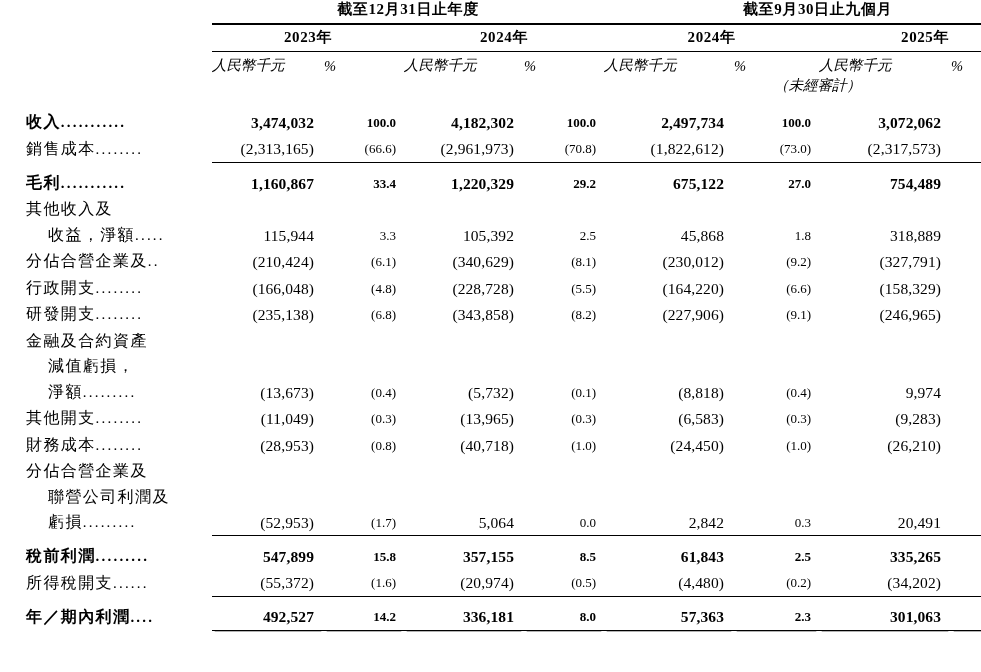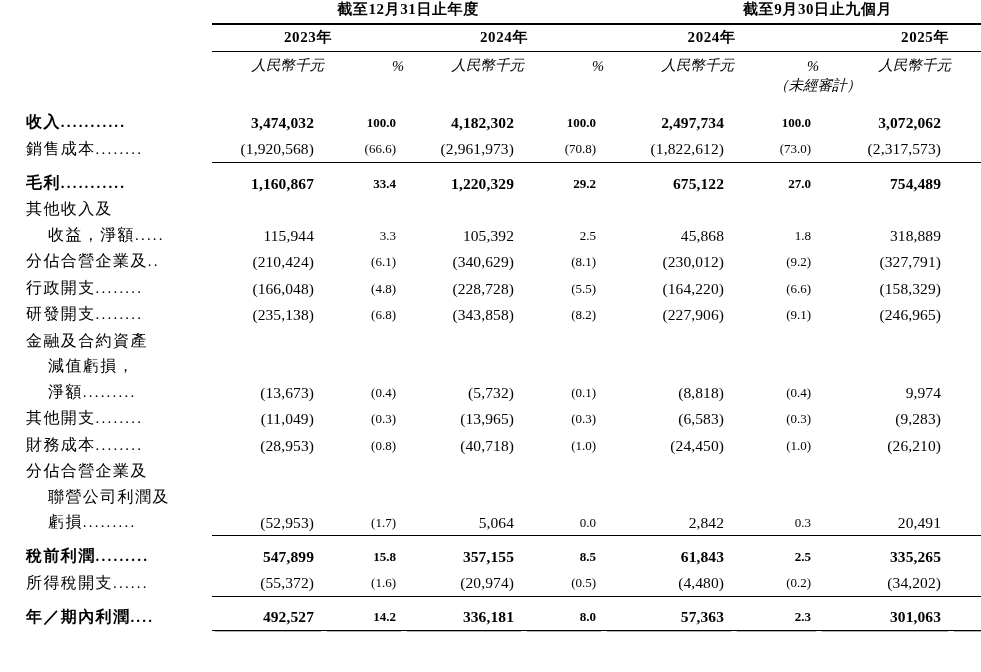--- a/index.html
+++ b/index.html
@@ -74,21 +74,21 @@
     letter-spacing: 0.6px;
   }
   .yr-title {
     text-align: center;
     font-weight: bold;
     font-size: 15px;
     padding: 3px 0 4px 0;
     letter-spacing: 0.6px;
   }
   .unit {
-    text-align: right;
+    text-align: left;
     font-size: 14.5px;
     font-style: italic;
     padding: 4px 0 1px 0;
     white-space: nowrap;
   }
   .unaudited {
     text-align: center;
     font-size: 14.5px;
     font-style: italic;
     padding-bottom: 3px;
@@ -189,21 +189,21 @@
       <td class="num">4,182,302</td>
       <td class="pct">100.0</td>
       <td class="num">2,497,734</td>
       <td class="pct">100.0</td>
       <td class="num">3,072,062</td>
       <td class="pct">100.0</td>
     </tr>
 
     <tr class="ul-single">
       <td class="lbl"><span>銷售成本</span><span class="dots">........</span></td>
-      <td class="num">(1,920,568)</td>
+      <td class="num">(2,313,165)</td>
       <td class="pct">(66.6)</td>
       <td class="num">(2,961,973)</td>
       <td class="pct">(70.8)</td>
       <td class="num">(1,822,612)</td>
       <td class="pct">(73.0)</td>
       <td class="num">(2,317,573)</td>
       <td class="pct">(75.4)</td>
     </tr>
 
     <tr class="spacer-sm">

